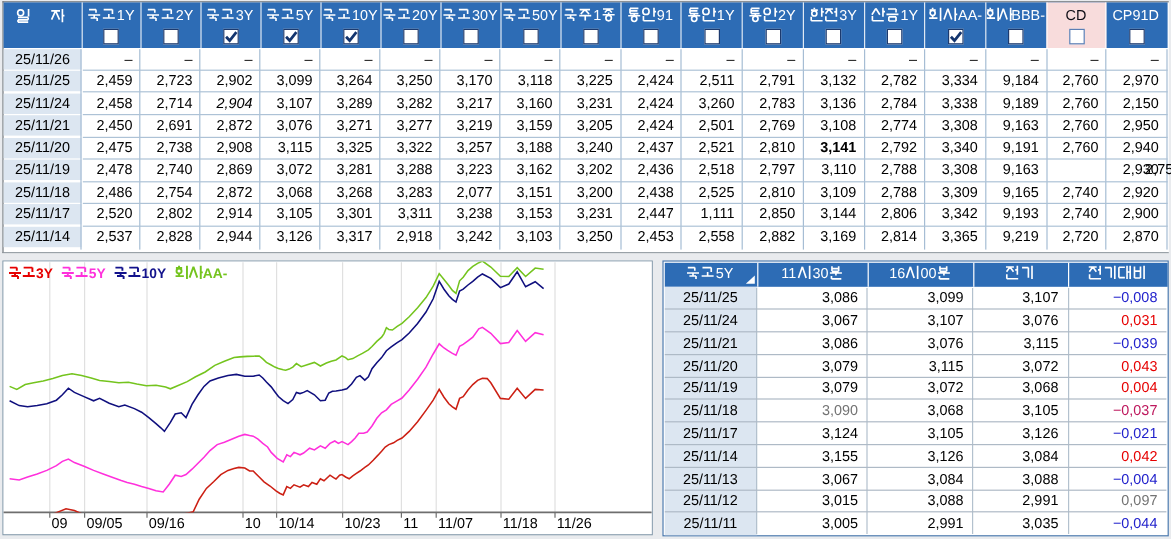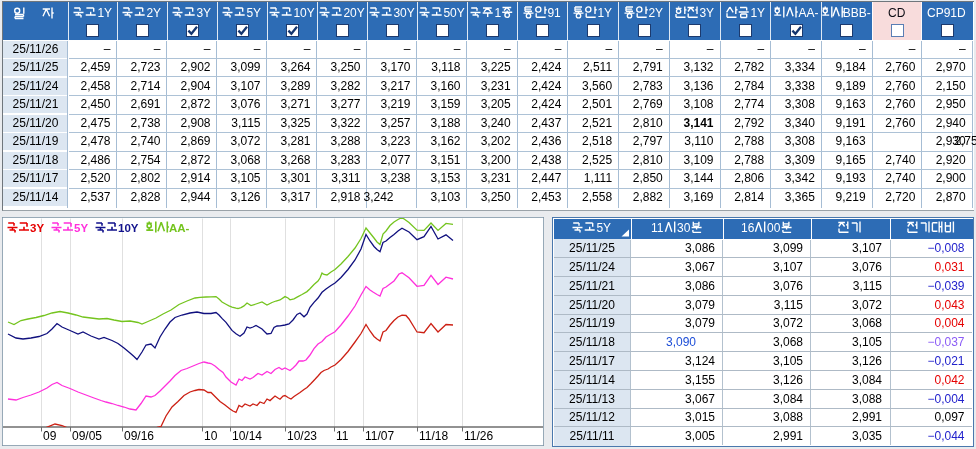--- a/index.html
+++ b/index.html
@@ -285,29 +285,29 @@
 <div class="num" style="left:567.9px;top:60.2px;width:44.2px;">2,511</div>
 <div class="num" style="left:618.6px;top:60.2px;width:44.2px;">2,791</div>
 <div class="num" style="left:669.3px;top:60.2px;width:44.2px;">3,132</div>
 <div class="num" style="left:720.0px;top:60.2px;width:44.2px;">2,782</div>
 <div class="num" style="left:770.7px;top:60.2px;width:44.2px;">3,334</div>
 <div class="num" style="left:821.4px;top:60.2px;width:44.2px;">9,184</div>
 <div class="num" style="left:872.1px;top:60.2px;width:43.3px;">2,760</div>
 <div class="num" style="left:921.9px;top:60.2px;width:43.8px;">2,970</div>
 <div class="num" style="left:68.0px;top:78.7px;width:42.5px;">2,458</div>
 <div class="num" style="left:117.0px;top:78.7px;width:43.5px;">2,714</div>
-<div class="num" style="left:167.0px;top:78.7px;width:43.5px;">2,904</div>
+<div class="num" style="left:167.0px;top:78.7px;width:43.5px;font-style:italic;">2,904</div>
 <div class="num" style="left:217.0px;top:78.7px;width:43.5px;">3,107</div>
 <div class="num" style="left:267.0px;top:78.7px;width:43.5px;">3,289</div>
 <div class="num" style="left:317.0px;top:78.7px;width:43.5px;">3,282</div>
 <div class="num" style="left:367.0px;top:78.7px;width:43.5px;">3,217</div>
 <div class="num" style="left:417.0px;top:78.7px;width:43.5px;">3,160</div>
 <div class="num" style="left:467.0px;top:78.7px;width:43.7px;">3,231</div>
 <div class="num" style="left:517.2px;top:78.7px;width:44.2px;">2,424</div>
-<div class="num" style="left:567.9px;top:78.7px;width:44.2px;">3,560</div>
+<div class="num" style="left:567.9px;top:78.7px;width:44.2px;">3,260</div>
 <div class="num" style="left:618.6px;top:78.7px;width:44.2px;">2,783</div>
 <div class="num" style="left:669.3px;top:78.7px;width:44.2px;">3,136</div>
 <div class="num" style="left:720.0px;top:78.7px;width:44.2px;">2,784</div>
 <div class="num" style="left:770.7px;top:78.7px;width:44.2px;">3,338</div>
 <div class="num" style="left:821.4px;top:78.7px;width:44.2px;">9,189</div>
 <div class="num" style="left:872.1px;top:78.7px;width:43.3px;">2,760</div>
 <div class="num" style="left:921.9px;top:78.7px;width:43.8px;">2,150</div>
 <div class="num" style="left:68.0px;top:97.2px;width:42.5px;">2,450</div>
 <div class="num" style="left:117.0px;top:97.2px;width:43.5px;">2,691</div>
 <div class="num" style="left:167.0px;top:97.2px;width:43.5px;">2,872</div>
@@ -397,21 +397,21 @@
 <div class="num" style="left:770.7px;top:171.4px;width:44.2px;">3,342</div>
 <div class="num" style="left:821.4px;top:171.4px;width:44.2px;">9,193</div>
 <div class="num" style="left:872.1px;top:171.4px;width:43.3px;">2,740</div>
 <div class="num" style="left:921.9px;top:171.4px;width:43.8px;">2,900</div>
 <div class="num" style="left:68.0px;top:190.0px;width:42.5px;">2,537</div>
 <div class="num" style="left:117.0px;top:190.0px;width:43.5px;">2,828</div>
 <div class="num" style="left:167.0px;top:190.0px;width:43.5px;">2,944</div>
 <div class="num" style="left:217.0px;top:190.0px;width:43.5px;">3,126</div>
 <div class="num" style="left:267.0px;top:190.0px;width:43.5px;">3,317</div>
 <div class="num" style="left:317.0px;top:190.0px;width:43.5px;">2,918</div>
-<div class="num" style="left:350px;top:190.0px;width:43.5px;">3,242</div>
+<div class="num" style="left:367.0px;top:190.0px;width:43.5px;">3,242</div>
 <div class="num" style="left:417.0px;top:190.0px;width:43.5px;">3,103</div>
 <div class="num" style="left:467.0px;top:190.0px;width:43.7px;">3,250</div>
 <div class="num" style="left:517.2px;top:190.0px;width:44.2px;">2,453</div>
 <div class="num" style="left:567.9px;top:190.0px;width:44.2px;">2,558</div>
 <div class="num" style="left:618.6px;top:190.0px;width:44.2px;">2,882</div>
 <div class="num" style="left:669.3px;top:190.0px;width:44.2px;">3,169</div>
 <div class="num" style="left:720.0px;top:190.0px;width:44.2px;">2,814</div>
 <div class="num" style="left:770.7px;top:190.0px;width:44.2px;">3,365</div>
 <div class="num" style="left:821.4px;top:190.0px;width:44.2px;">9,219</div>
 <div class="num" style="left:872.1px;top:190.0px;width:43.3px;">2,720</div>
@@ -533,44 +533,44 @@
 <div class="num" style="left:631.0px;top:297.5px;width:84.0px;color:#000;">3,079</div>
 <div class="num" style="left:723.0px;top:297.5px;width:80.0px;color:#000;">3,115</div>
 <div class="num" style="left:811.0px;top:297.5px;width:71.0px;color:#000;">3,072</div>
 <div class="num" style="left:890.0px;top:297.5px;width:74.5px;color:#e60000;">0,043</div>
 <div class="ctr" style="left:553.5px;top:316.3px;width:77.0px;">25/11/19</div>
 <div class="num" style="left:631.0px;top:316.3px;width:84.0px;color:#000;">3,079</div>
 <div class="num" style="left:723.0px;top:316.3px;width:80.0px;color:#000;">3,072</div>
 <div class="num" style="left:811.0px;top:316.3px;width:71.0px;color:#000;">3,068</div>
 <div class="num" style="left:890.0px;top:316.3px;width:74.5px;color:#e60000;">0,004</div>
 <div class="ctr" style="left:553.5px;top:335.1px;width:77.0px;">25/11/18</div>
-<div class="num" style="left:612px;top:335.1px;width:84.0px;color:#1d4ed8;">3,090</div>
+<div class="num" style="left:631.0px;top:335.1px;width:84.0px;color:#737373;">3,090</div>
 <div class="num" style="left:723.0px;top:335.1px;width:80.0px;color:#000;">3,068</div>
 <div class="num" style="left:811.0px;top:335.1px;width:71.0px;color:#000;">3,105</div>
-<div class="num" style="left:890.0px;top:335.1px;width:74.5px;color:#8b5cf6;">−0,037</div>
+<div class="num" style="left:890.0px;top:335.1px;width:74.5px;color:#be185d;">−0,037</div>
 <div class="ctr" style="left:553.5px;top:353.9px;width:77.0px;">25/11/17</div>
 <div class="num" style="left:631.0px;top:353.9px;width:84.0px;color:#000;">3,124</div>
 <div class="num" style="left:723.0px;top:353.9px;width:80.0px;color:#000;">3,105</div>
 <div class="num" style="left:811.0px;top:353.9px;width:71.0px;color:#000;">3,126</div>
 <div class="num" style="left:890.0px;top:353.9px;width:74.5px;color:#2222cc;">−0,021</div>
 <div class="ctr" style="left:553.5px;top:372.7px;width:77.0px;">25/11/14</div>
 <div class="num" style="left:631.0px;top:372.7px;width:84.0px;color:#000;">3,155</div>
 <div class="num" style="left:723.0px;top:372.7px;width:80.0px;color:#000;">3,126</div>
 <div class="num" style="left:811.0px;top:372.7px;width:71.0px;color:#000;">3,084</div>
 <div class="num" style="left:890.0px;top:372.7px;width:74.5px;color:#e60000;">0,042</div>
 <div class="ctr" style="left:553.5px;top:391.5px;width:77.0px;">25/11/13</div>
 <div class="num" style="left:631.0px;top:391.5px;width:84.0px;color:#000;">3,067</div>
 <div class="num" style="left:723.0px;top:391.5px;width:80.0px;color:#000;">3,084</div>
 <div class="num" style="left:811.0px;top:391.5px;width:71.0px;color:#000;">3,088</div>
 <div class="num" style="left:890.0px;top:391.5px;width:74.5px;color:#2222cc;">−0,004</div>
 <div class="ctr" style="left:553.5px;top:410.3px;width:77.0px;">25/11/12</div>
 <div class="num" style="left:631.0px;top:410.3px;width:84.0px;color:#000;">3,015</div>
 <div class="num" style="left:723.0px;top:410.3px;width:80.0px;color:#000;">3,088</div>
 <div class="num" style="left:811.0px;top:410.3px;width:71.0px;color:#000;">2,991</div>
-<div class="num" style="left:890.0px;top:410.3px;width:74.5px;color:#000000;">0,097</div>
+<div class="num" style="left:890.0px;top:410.3px;width:74.5px;color:#737373;">0,097</div>
 <div class="ctr" style="left:553.5px;top:429.1px;width:77.0px;">25/11/11</div>
 <div class="num" style="left:631.0px;top:429.1px;width:84.0px;color:#000;">3,005</div>
 <div class="num" style="left:723.0px;top:429.1px;width:80.0px;color:#000;">2,991</div>
 <div class="num" style="left:811.0px;top:429.1px;width:71.0px;color:#000;">3,035</div>
 <div class="num" style="left:890.0px;top:429.1px;width:74.5px;color:#2222cc;">−0,044</div>
 <div class="a" style="left:630px;top:240px;width:1px;height:205px;background:#b3c1ce;"></div>
 <div class="a" style="left:722px;top:240px;width:1px;height:205px;background:#b3c1ce;"></div>
 <div class="a" style="left:810px;top:240px;width:1px;height:205px;background:#b3c1ce;"></div>
 <div class="a" style="left:890px;top:240px;width:1px;height:205px;background:#b3c1ce;"></div>
 <div class="a" style="left:554px;top:257px;width:418px;height:1px;background:#aebac6;"></div>

